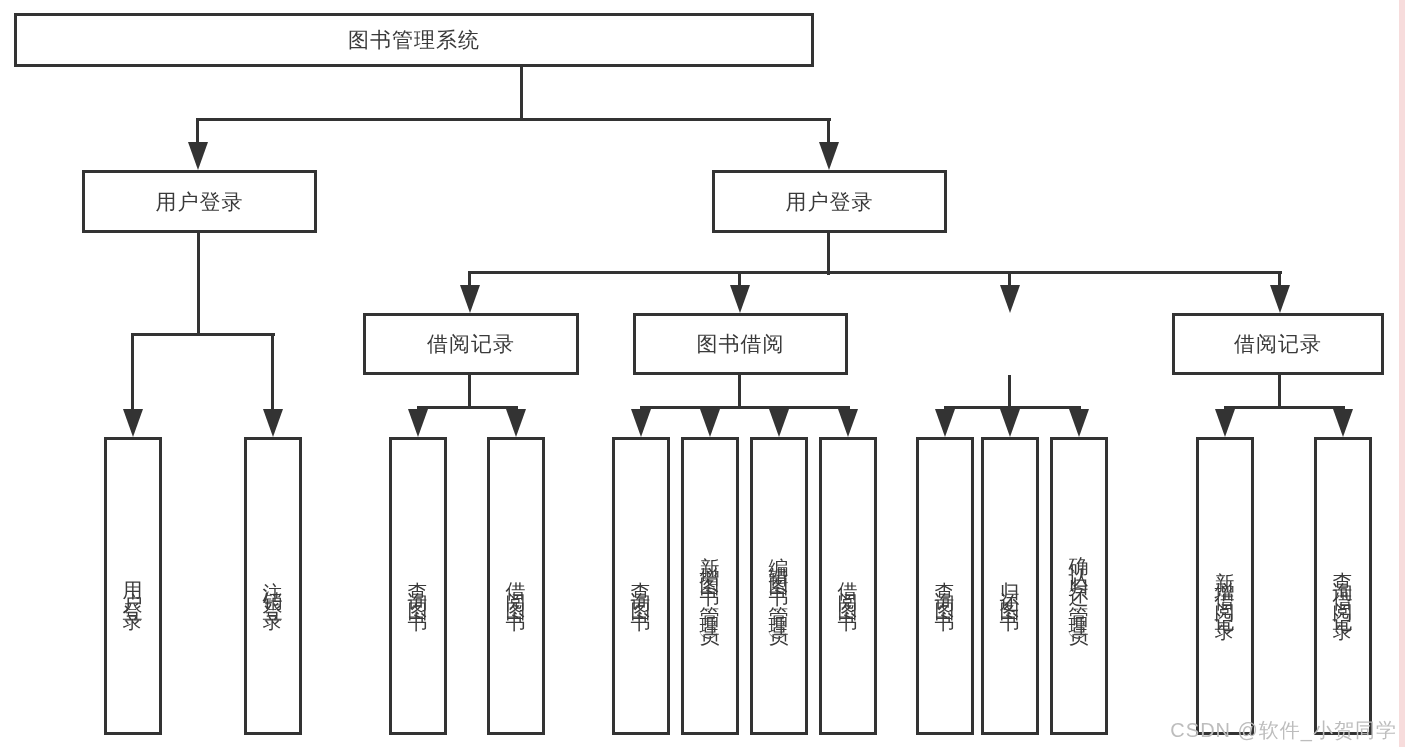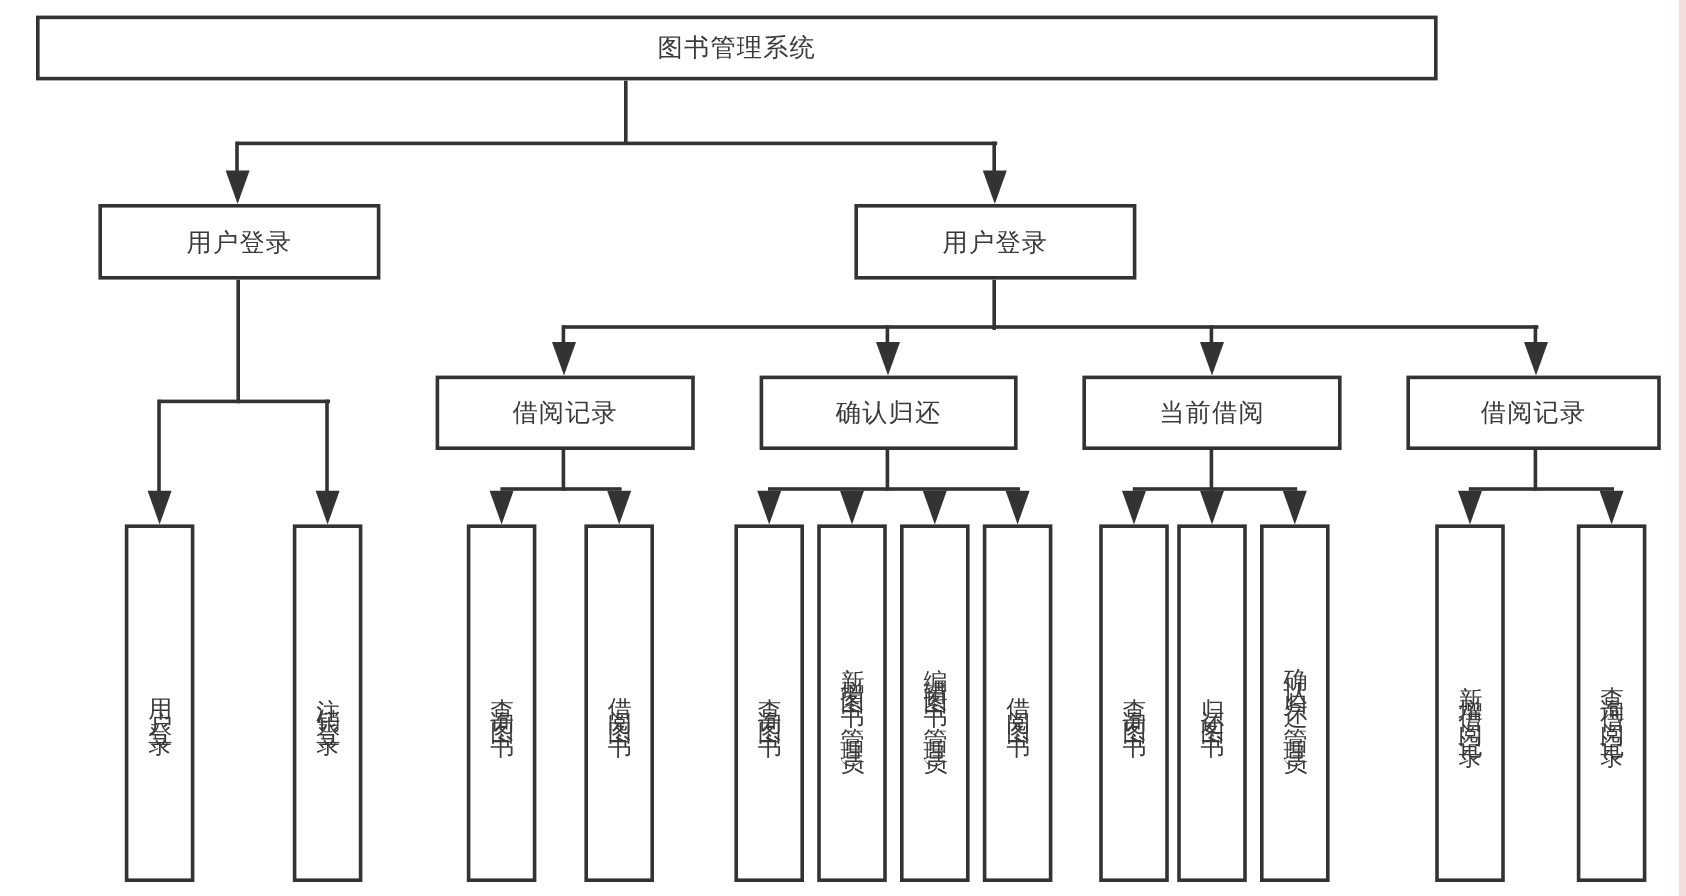--- a/index.html
+++ b/index.html
@@ -72,21 +72,21 @@
     letter-spacing:1px;
     z-index:5;
     white-space:nowrap;
   }
 </style>
 </head>
 <body>
 
 <div class="diagram">
 
-  <div class="box h" style="left:30px;top:13px;width:1168px;height:54px">图书管理系统</div>
+  <div class="box h" style="left:14px;top:13px;width:800px;height:54px">图书管理系统</div>
 
   <div class="vl" style="left:520px;top:67px;height:53px"></div>
   <div class="hl" style="left:197px;top:118px;width:634px"></div>
   <div class="vl" style="left:196px;top:118px;height:28px"></div>
   <div class="vl" style="left:827px;top:118px;height:28px"></div>
   <div class="ar" style="left:188px;top:142px"></div>
   <div class="ar" style="left:819px;top:142px"></div>
 
   <div class="box h" style="left:82px;top:170px;width:235px;height:63px">用户登录</div>
   <div class="box h" style="left:712px;top:170px;width:235px;height:63px">用户登录</div>
@@ -103,22 +103,21 @@
   <div class="vl" style="left:468px;top:271px;height:18px"></div>
   <div class="vl" style="left:738px;top:271px;height:18px"></div>
   <div class="vl" style="left:1008px;top:271px;height:18px"></div>
   <div class="vl" style="left:1278px;top:271px;height:18px"></div>
   <div class="ar" style="left:460px;top:285px"></div>
   <div class="ar" style="left:730px;top:285px"></div>
   <div class="ar" style="left:1000px;top:285px"></div>
   <div class="ar" style="left:1270px;top:285px"></div>
 
   <div class="box h" style="left:363px;top:313px;width:216px;height:62px">借阅记录</div>
-  <div class="box h" style="left:633px;top:313px;width:215px;height:62px">确认归还</div>
-  <div class="box h" style="left:902px;top:313px;width:216px;height:62px">当前借阅</div>
+  <div class="box h" style="left:633px;top:313px;width:215px;height:62px">图书借阅</div>
   <div class="box h" style="left:1172px;top:313px;width:212px;height:62px">借阅记录</div>
 
   <div class="vl" style="left:468px;top:375px;height:34px"></div>
   <div class="hl" style="left:417px;top:406px;width:101px"></div>
   <div class="ar" style="left:408px;top:409px"></div>
   <div class="ar" style="left:506px;top:409px"></div>
 
   <div class="vl" style="left:738px;top:375px;height:34px"></div>
   <div class="hl" style="left:640px;top:406px;width:210px"></div>
   <div class="ar" style="left:631px;top:409px"></div>
@@ -175,14 +174,15 @@
   </div>
 
   <div class="box v" style="left:1196px;top:437px;width:58px;height:298px">
     <span class="vtext">新增借阅记录</span>
   </div>
   <div class="box v" style="left:1314px;top:437px;width:58px;height:298px">
     <span class="vtext">查询借阅记录</span>
   </div>
 
   <div class="edge-strip"></div>
+  <div class="watermark">CSDN @软件_小贺同学</div>
 
 </div>
 
 </body></html>

